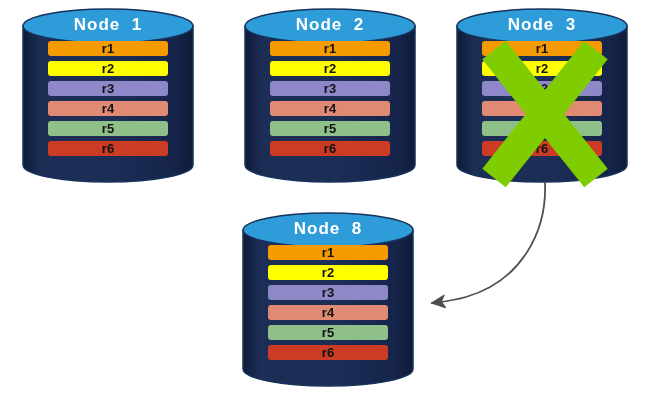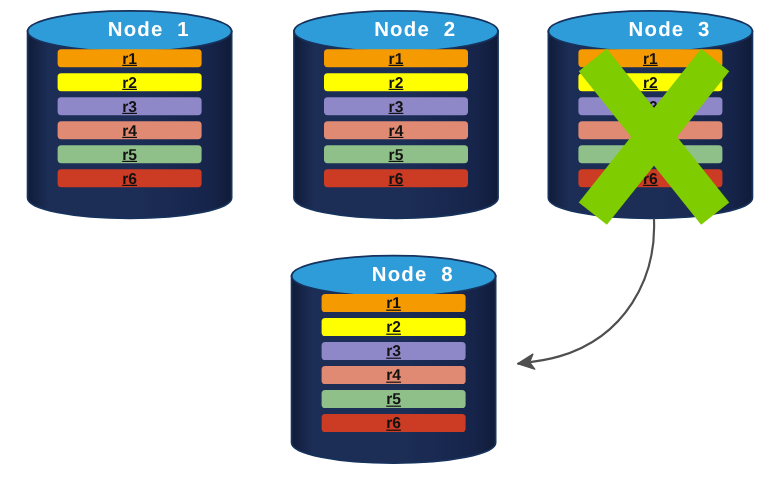--- a/index.html
+++ b/index.html
@@ -15,21 +15,20 @@
     font-family: "Liberation Sans", sans-serif;
   }
   #stage {
     position: absolute;
     left: 0; top: 0;
     width: 646px;
     height: 402px;
   }
   .node {
     position: absolute;
-    padding-left: 32px;
   }
   .node-svg {
     position: absolute;
     left: 0; top: 0;
     overflow: visible;
   }
   .node-title {
     position: absolute;
     left: 0;
     width: 100%;
@@ -52,21 +51,20 @@
     display: flex;
     align-items: center;
     justify-content: center;
     box-sizing: border-box;
   }
   .row-label {
     color: #111111;
     font-weight: bold;
     font-family: "Liberation Sans", sans-serif;
     line-height: 1;
-    text-decoration: underline;
   }
   .xmark {
     position: absolute;
     overflow: visible;
   }
   .arrow-layer {
     position: absolute;
     left: 0; top: 0;
     width: 646px;
     height: 402px;

